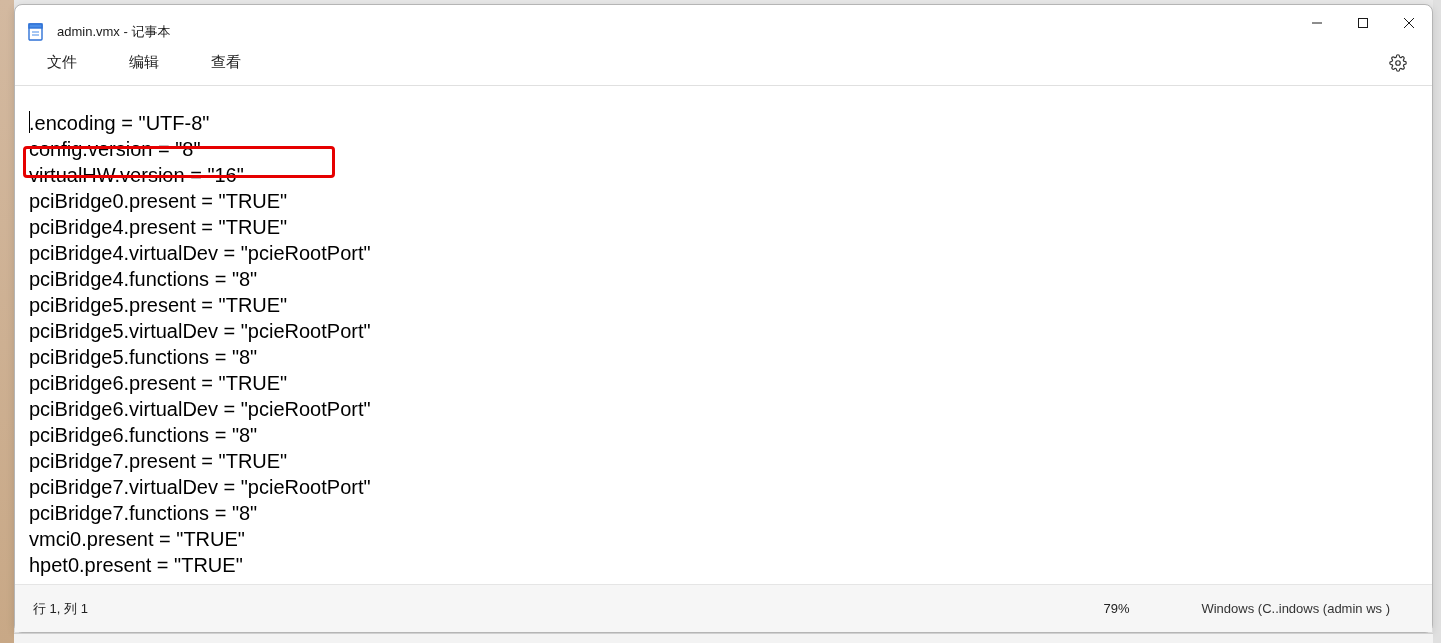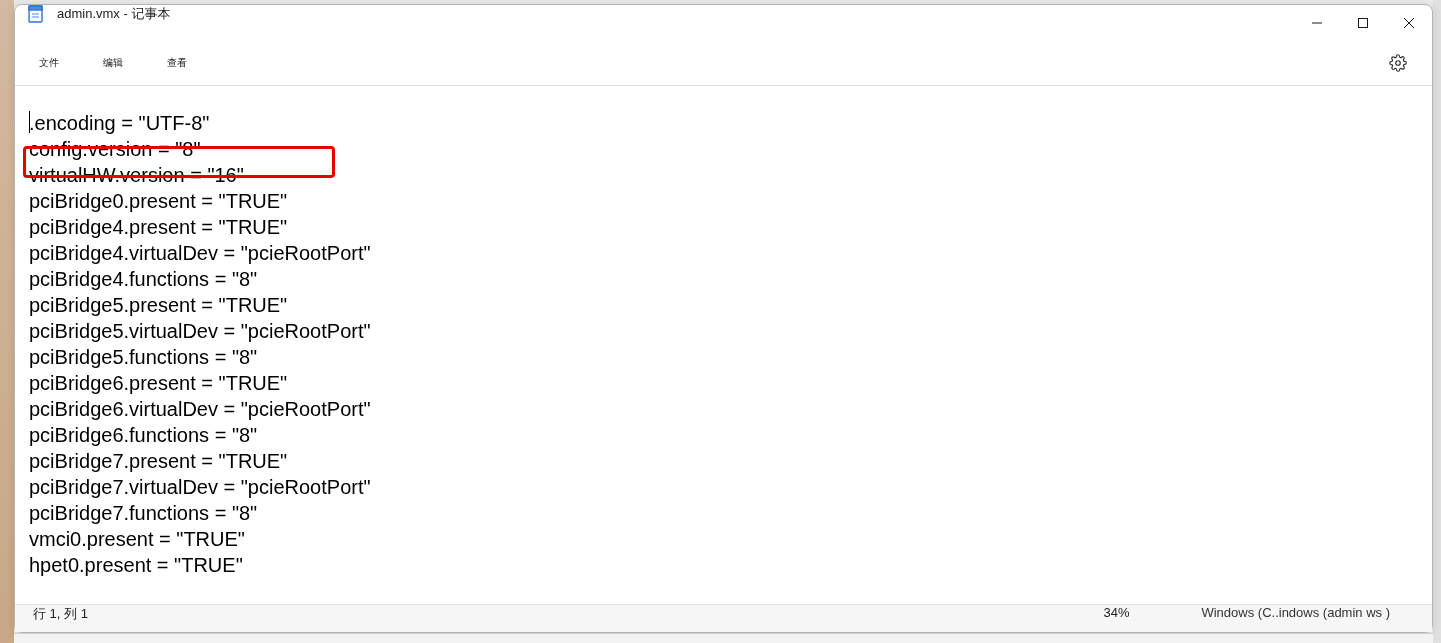--- a/index.html
+++ b/index.html
@@ -19,21 +19,21 @@
       background: #ffffff;
       border: 1px solid #b5b5b5;
       border-radius: 8px;
       display: flex;
       flex-direction: column;
       box-shadow: 0 2px 8px rgba(0,0,0,0.12);
     }
     .titlebar {
       height: 36px;
       display: flex;
-      align-items: flex-start;
+      align-items: flex-end;
       padding-left: 12px;
       padding-right: 0;
     }
     .titlebar .app-icon {
       width: 18px;
       height: 18px;
       display: inline-flex;
       align-items: center;
       justify-content: center;
       color: #2f72d6;
@@ -57,23 +57,24 @@
     .win-btn svg { stroke: #1a1a1a; }
     .menubar {
       height: 44px;
       display: flex;
       align-items: center;
       padding: 0 16px;
       gap: 28px;
       border-bottom: 1px solid transparent;
     }
     .menu-item {
-      font-size: 10px;
+      font-size: 15px;
       color: #222;
       padding: 4px 8px;
+      margin-left: 8px;
     }
     .menubar .spacer { flex: 1; }
     .settings-btn {
       width: 36px;
       height: 36px;
       display: flex;
       align-items: center;
       justify-content: center;
       color: #333;
     }
@@ -108,25 +109,25 @@
     }
     .cursor-caret {
       position: absolute;
       left: 14px;
       top: 25px;
       width: 1px;
       height: 22px;
       background: #000;
     }
     .statusbar {
-      height: 28px;
+      height: 48px;
       border-top: 1px solid #e5e5e5;
       background: #f6f6f6;
       display: flex;
-      align-items: flex-start;
+      align-items: center;
       padding: 0 18px;
       font-size: 13px;
       color: #222;
     }
     .statusbar .spacer { flex: 1; }
     .statusbar .seg {
       padding: 0 24px;
     }
     .statusbar .zoom { padding-right: 48px; }
     .statusbar .enc { color: #333; }
@@ -229,18 +230,18 @@
     <div class="line">pciBridge7.virtualDev = "pcieRootPort"</div>
     <div class="line">pciBridge7.functions = "8"</div>
     <div class="line">vmci0.present = "TRUE"</div>
     <div class="line">hpet0.present = "TRUE"</div>
     <div class="highlight-box"></div>
   </div>
 
   <div class="statusbar">
     <span>行 1, 列 1</span>
     <span class="spacer"></span>
-    <span class="seg zoom">34%</span>
+    <span class="seg zoom">79%</span>
     <span class="seg enc">Windows (C..indows (admin ws )</span>
   </div>
 </div>
 
 <div class="taskbar-strip"></div>
 
 </body></html>

